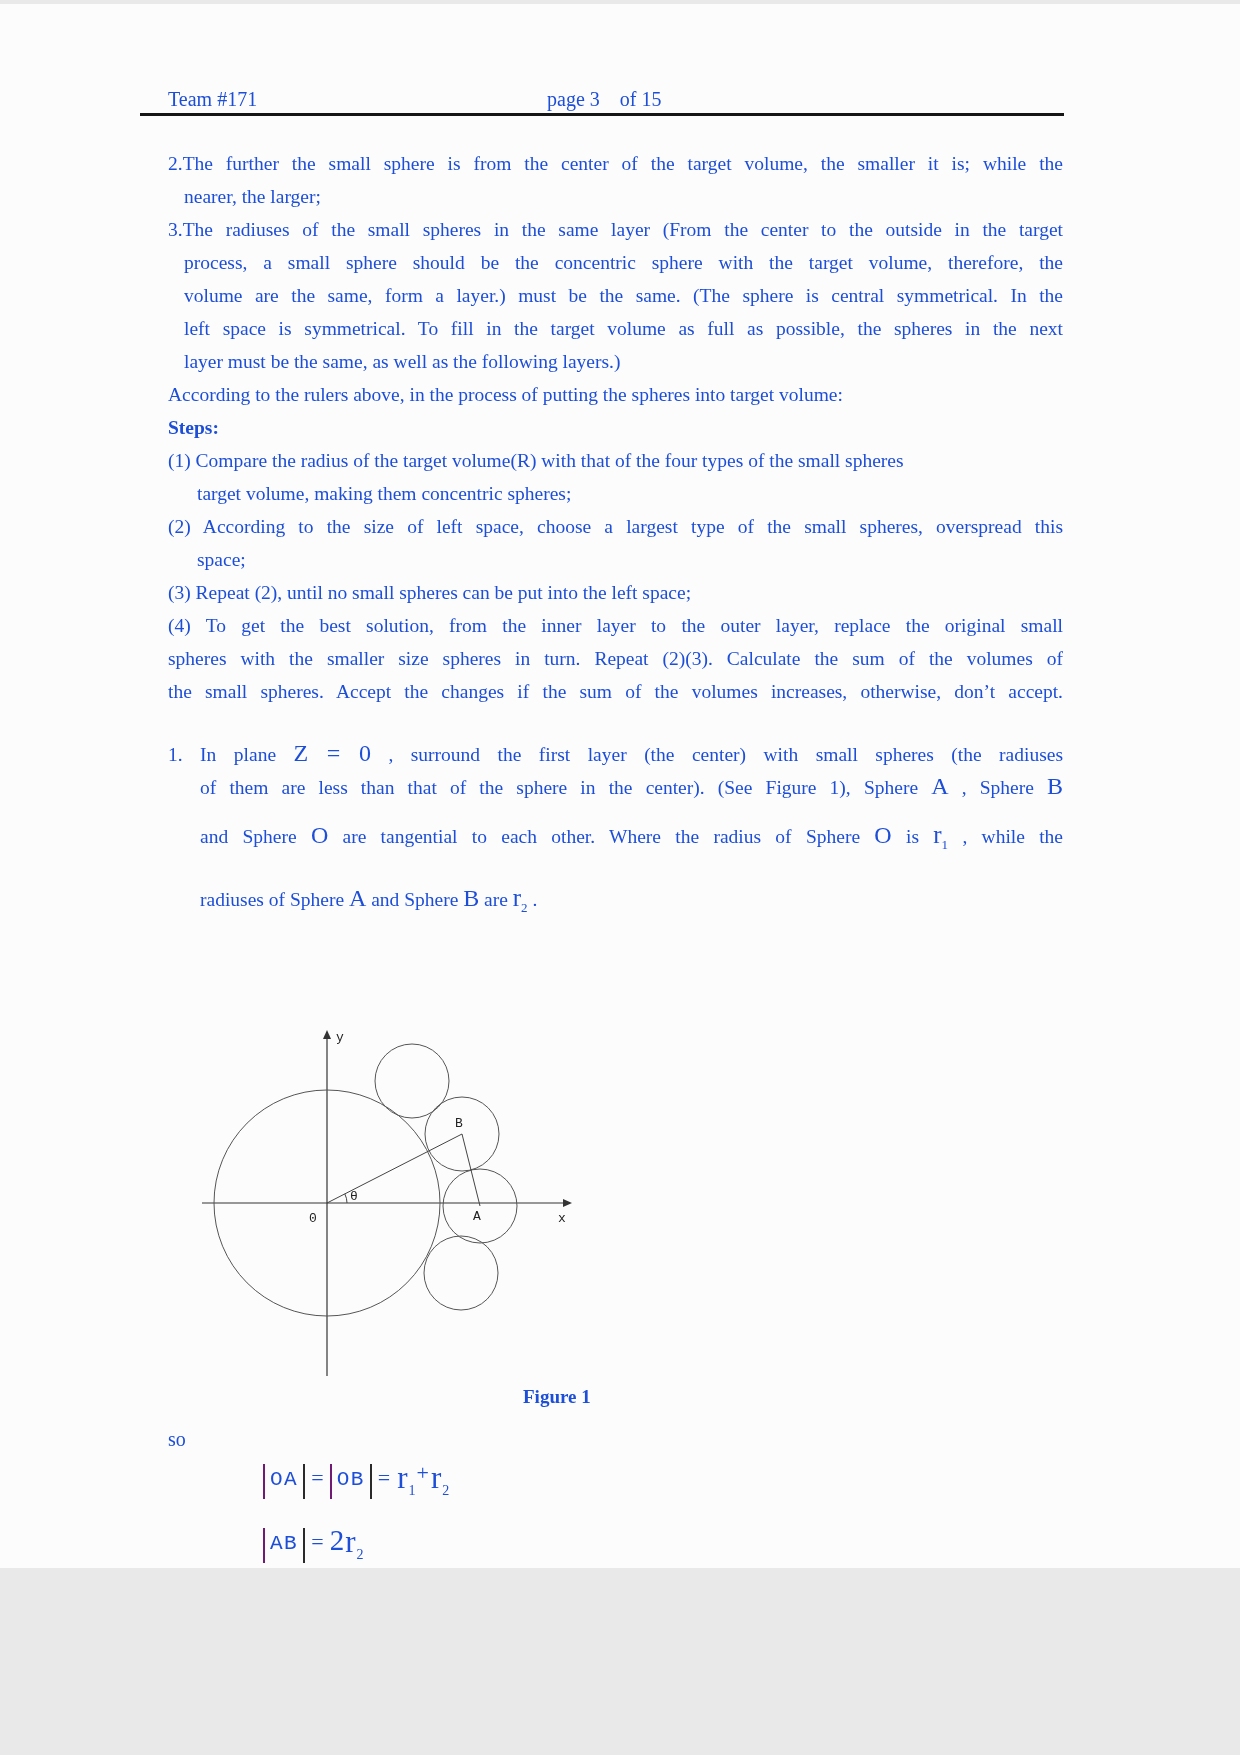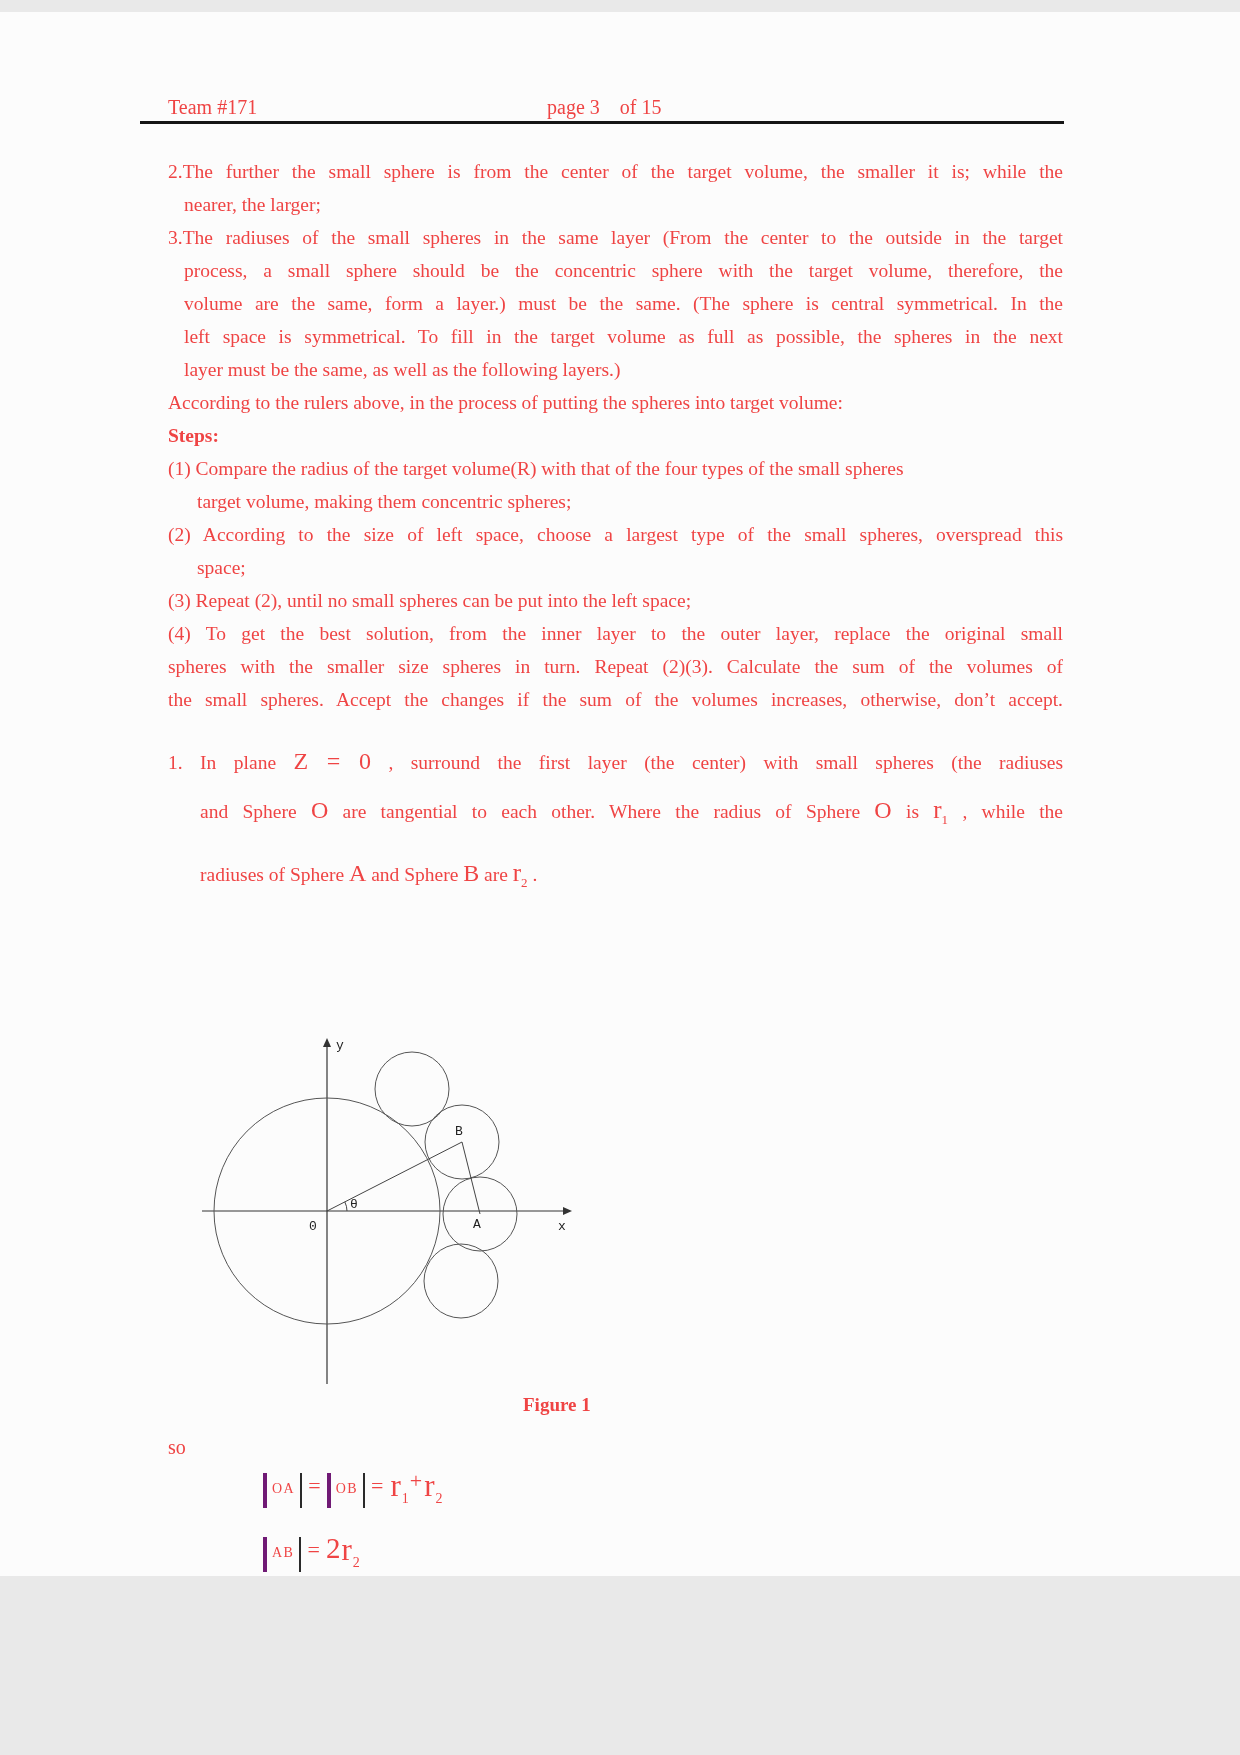--- a/index.html
+++ b/index.html
@@ -1,18 +1,18 @@
 <!DOCTYPE html>
 <html><head>
 <meta charset="utf-8">
 <style>
   html,body{margin:0;padding:0;background:#e9e9e9;}
   .page{
-    position:relative;width:1240px;height:1564px;margin:12px auto;
-    background:#fcfcfc;color:#ef4444;
+    position:relative;width:1240px;height:1564px;margin:4px auto;
+    background:#fcfcfc;color:#1d4ed8;
     font-family:"Liberation Serif",serif;overflow:hidden;
   }
   
   .hdr{position:absolute;top:84px;left:168px;width:895px;height:24px;font-size:20px;}
   .hdr .team{position:absolute;left:0;top:0;}
   .hdr .pageno{position:absolute;left:379px;top:0;white-space:pre;}
   .rule{position:absolute;top:109px;left:140px;width:924px;border-top:3.5px solid #151515;}
   
   .content{position:absolute;top:143px;left:168px;width:895px;font-size:19.5px;}
   .ln{line-height:33px;min-height:33px;}
@@ -30,22 +30,22 @@
   .ax{stroke:#333;stroke-width:1.2;fill:none;}
   .arw{fill:#333;stroke:none;}
   .cir{stroke:#555;stroke-width:1;fill:none;}
   .rl{stroke:#444;stroke-width:1;fill:none;}
   .lbl{font-family:"Liberation Mono",monospace;font-size:13px;fill:#222;}
   .caption{position:absolute;left:523px;top:1382px;font-size:19px;font-weight:bold;}
   .so{position:absolute;left:168px;top:1424px;font-size:20px;}
   
   .equations{position:absolute;left:263px;top:1456px;font-family:"Liberation Serif",serif;}
   .eq{height:44px;margin-bottom:20px;white-space:nowrap;}
-  .tok-abs{display:inline-block;border-left:4px solid #701a75;border-right:2px solid #2a2a2a;
-           padding:3px 5px 6px 5px;font-size:14px;letter-spacing:1.5px;line-height:26px;}
+  .tok-abs{display:inline-block;border-left:2px solid #701a75;border-right:2px solid #2a2a2a;
+           padding:3px 5px 6px 5px;font-size:21px;letter-spacing:1.5px;line-height:26px;font-family:Liberation Mono, monospace;}
   .tok-op{font-size:22px;margin:0 6px;}
   .tok-rvar{font-size:31px;margin:0 1px;vertical-align:-3px;}
   .tok-sub{font-size:14px;vertical-align:-10px;}
   .tok-plus{font-size:22px;vertical-align:5px;margin:0 1px;}
   .tok-coef{font-size:29px;vertical-align:-1px;}
 </style>
 </head>
 <body>
 
 <div class="page">
@@ -68,20 +68,21 @@
       <div class="ln ind0"><span class="seg-b">Steps:</span></div>
       <div class="ln ind0"><span>(1) Compare the radius of the target volume(R) with that of the four types of the small spheres</span></div>
       <div class="ln ind2"><span>target volume, making them concentric spheres;</span></div>
       <div class="ln ind0 just"><span>(2) According to the size of left space, choose a largest type of the small spheres, overspread this</span></div>
       <div class="ln ind2"><span>space;</span></div>
       <div class="ln ind0"><span>(3) Repeat (2), until no small spheres can be put into the left space;</span></div>
       <div class="ln ind0 just"><span>(4) To get the best solution, from the inner layer to the outer layer, replace the original small</span></div>
       <div class="ln ind0 just"><span>spheres with the smaller size spheres in turn. Repeat (2)(3). Calculate the sum of the volumes of</span></div>
       <div class="ln ind0 just"><span>the small spheres. Accept the changes if the sum of the volumes increases, otherwise, don’t accept.</span></div>
       <div class="ln ind0 just" style="margin-top: 30px;"><span>1.  In plane </span><span class="seg-m">Z = 0</span><span> , surround the first layer (the center) with small spheres (the  radiuses</span></div>
+      <div class="ln ind3 just"><span>of them are less than that of the sphere in the center).  (See Figure 1), Sphere </span><span class="seg-m">A</span><span> , Sphere </span><span class="seg-m">B</span></div>
       <div class="ln ind3 just" style="margin-top: 16px;"><span>and Sphere </span><span class="seg-m">O</span><span> are tangential to each other. Where the radius of Sphere </span><span class="seg-m">O</span><span> is </span><span class="seg-mr">r</span><span class="seg-msub">1</span><span> , while the</span></div>
       <div class="ln ind3" style="margin-top: 30px;"><span>radiuses of Sphere </span><span class="seg-m">A</span><span> and Sphere </span><span class="seg-m">B</span><span> are </span><span class="seg-mr">r</span><span class="seg-msub">2</span><span> .</span></div>
     </div>
 
   <div class="figure">
     <svg id="fig-svg" viewBox="0 0 420 370" width="420" height="370" xmlns="http://www.w3.org/2000/svg">
         <line x1="32" y1="184" x2="400" y2="184" class="ax"></line>
         <line x1="157" y1="13" x2="157" y2="357" class="ax"></line>
         <polygon points="402,184 393,180 393,188" class="arw"></polygon>
         <polygon points="157,11 153,20 161,20" class="arw"></polygon>

